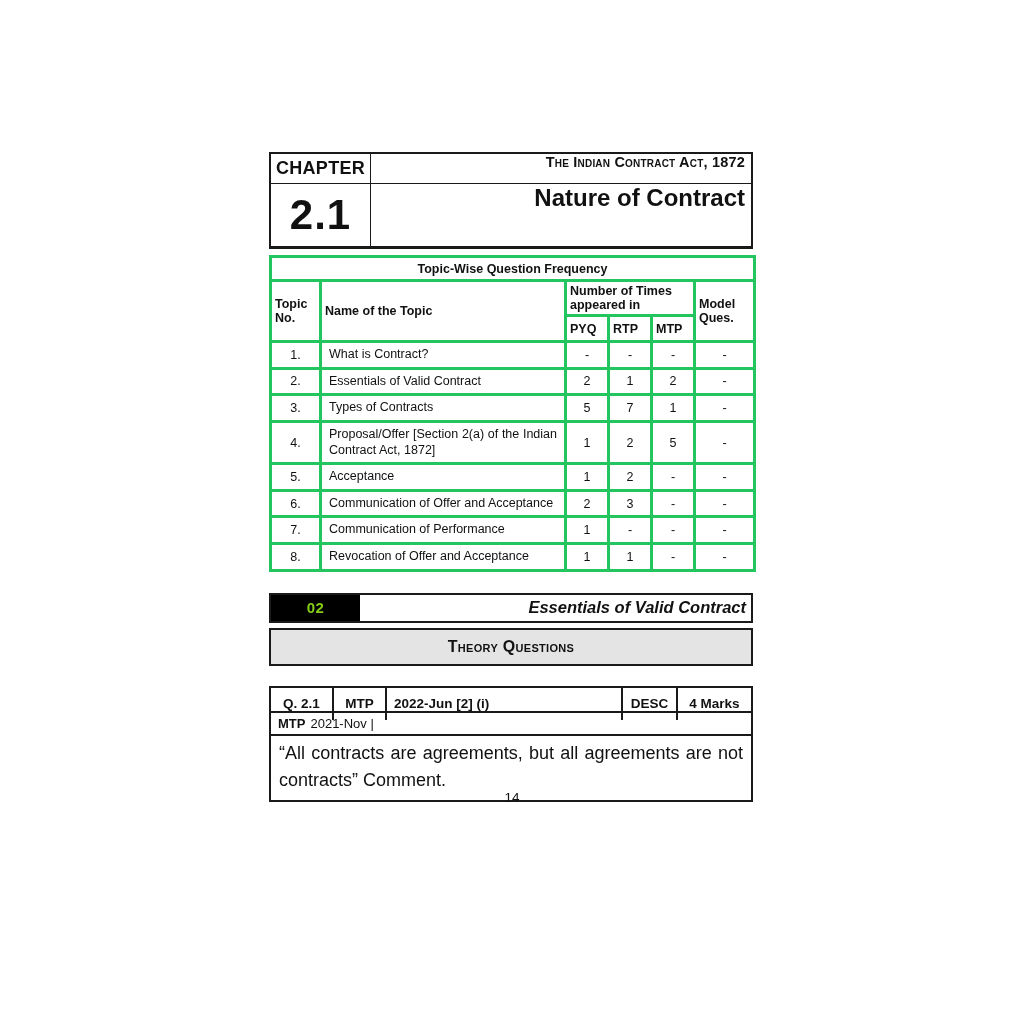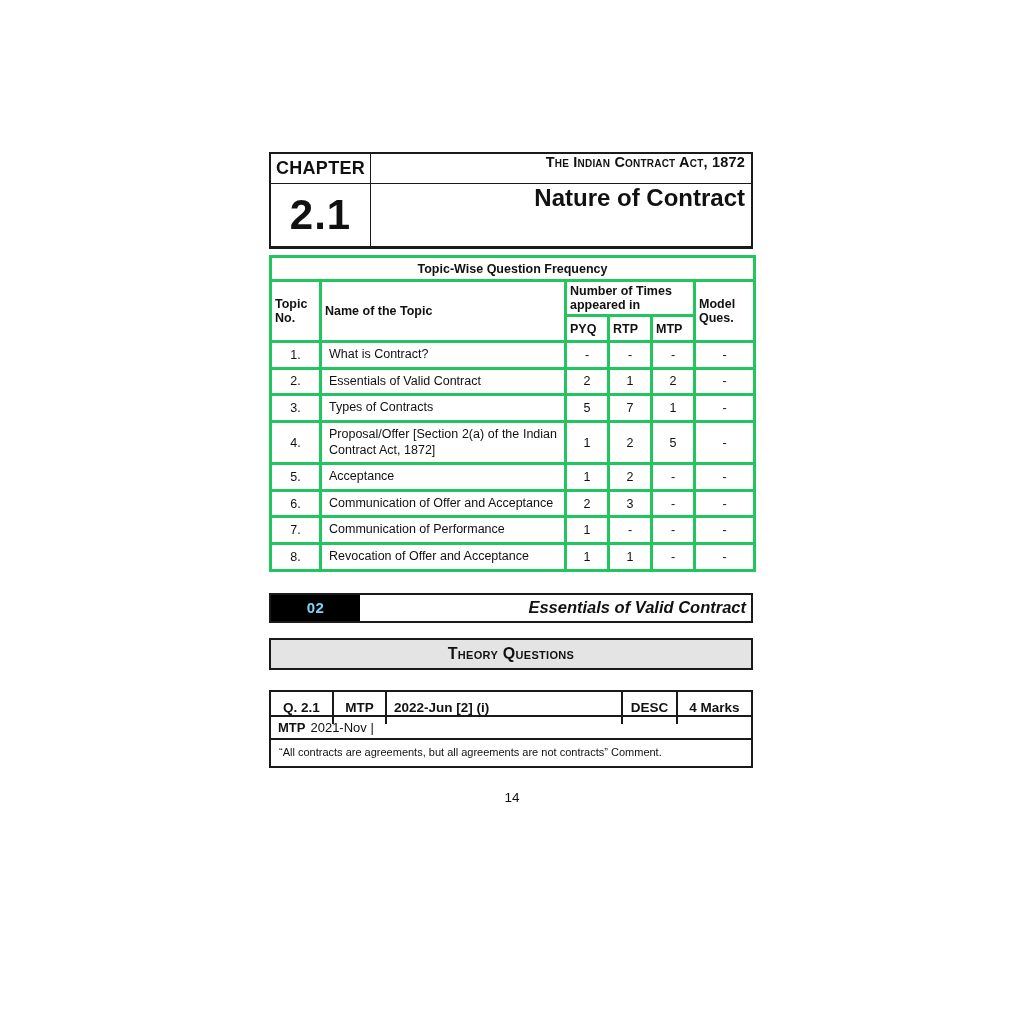--- a/index.html
+++ b/index.html
@@ -27,42 +27,42 @@
   table.freq th, table.freq td { border:3px solid #22c55e; font-size:12.5px; vertical-align:middle; }
   table.freq { border:2px solid #1a1a1a; }
   .tbl-title { font-weight:bold; font-size:13.5px; text-align:center; height:24px; }
   th.hdr { font-weight:bold; text-align:left; padding:2px 3px; }
   th.sub { height:26px; }
   td.num-cell { text-align:center; height:26px; }
   td.name-cell { text-align:justify; padding:4px 7px; line-height:1.25; }
 
   
   .section-band { margin-top:21px; height:30px; border:2px solid #1a1a1a; display:flex; }
-  .section-num { width:89px; background:#000; color:#7dd3fc; display:flex; align-items:center; justify-content:center;
+  .section-num { width:89px; background:#000; color:#84cc16; display:flex; align-items:center; justify-content:center;
                  font-weight:bold; font-size:15px; letter-spacing:.5px; }
   .section-title { flex:1; display:flex; align-items:center; justify-content:flex-end; padding-right:5px;
                    font-weight:bold; font-style:italic; font-size:16.5px; }
 
   
-  .theory-band { margin-top:15px; height:32px; border:2px solid #1a1a1a; background:#e4e4e4;
+  .theory-band { margin-top:5px; height:38px; border:2px solid #1a1a1a; background:#e4e4e4;
                  display:flex; align-items:center; justify-content:center; }
   .theory-label { font-weight:bold; font-size:16px; font-variant:small-caps; letter-spacing:.3px; }
 
   
   .q-box { margin-top:20px; border:2px solid #1a1a1a; }
   .q-row1 { display:flex; height:25px; border-bottom:2px solid #1a1a1a; font-weight:bold; font-size:13.5px; }
   .q-row1 .qc { display:flex; align-items:center; padding:16px 7px; }
   .qc-no    { width:63px;  border-right:2px solid #1a1a1a; justify-content:center; }
   .qc-src   { width:53px;  border-right:2px solid #1a1a1a; justify-content:center; }
   .qc-ref   { flex:1; justify-content:flex-start; }
   .qc-type  { width:57px;  border-left:2px solid #1a1a1a; border-right:2px solid #1a1a1a; justify-content:center; }
   .qc-marks { width:73px;  justify-content:center; }
   .q-row2 { height:23px; border-bottom:2px solid #1a1a1a; display:flex; align-items:center; padding:0 7px; font-size:13px; }
   .q-row2 .hist-label { font-weight:bold; margin-right:5px; }
-  .q-text { padding:4px 8px 6px 8px; font-size:11px; line-height:1.5; text-align:justify; }
+  .q-text { padding:4px 8px 6px 8px; font-size:18px; line-height:1.5; text-align:justify; }
 
   
   .page-number { position:absolute; top:790px; left:0; width:100%; text-align:center; font-size:13.5px; }
 </style>
 </head>
 <body>
 
 <div class="page">
   <div class="content">
 

